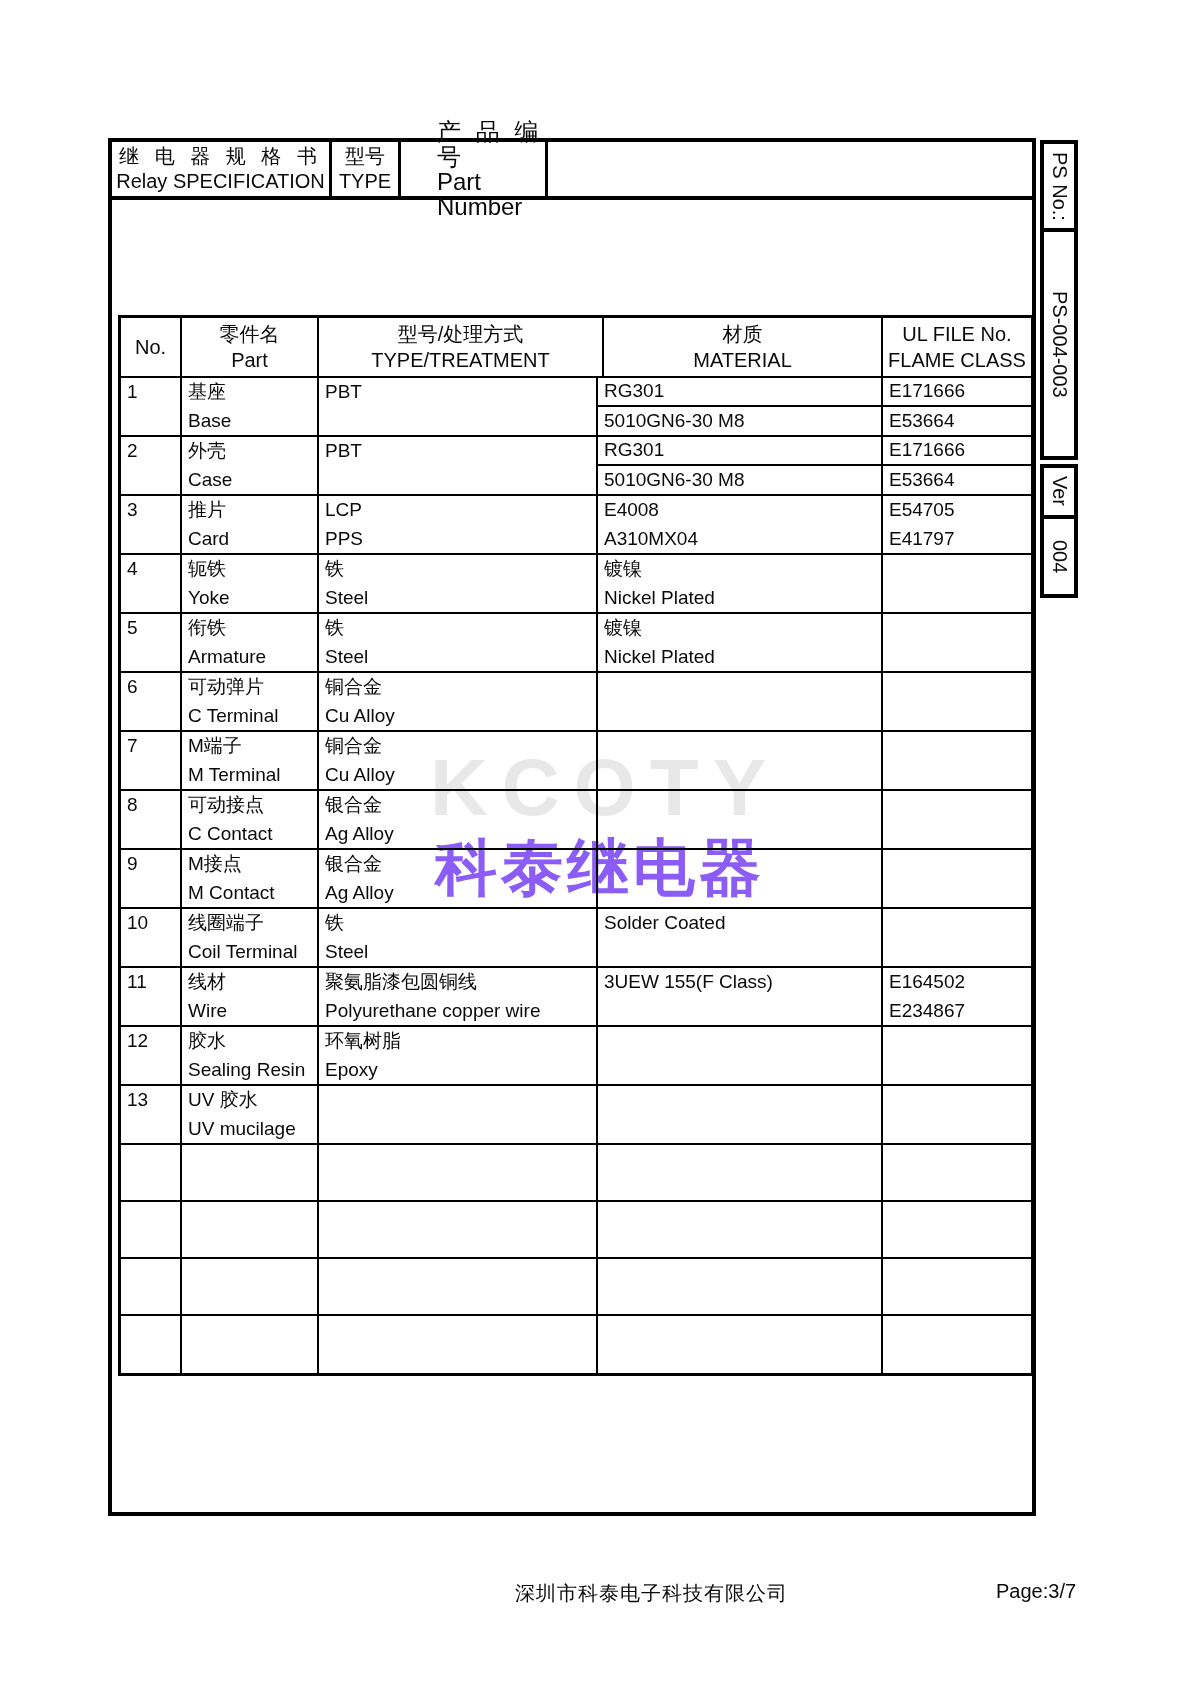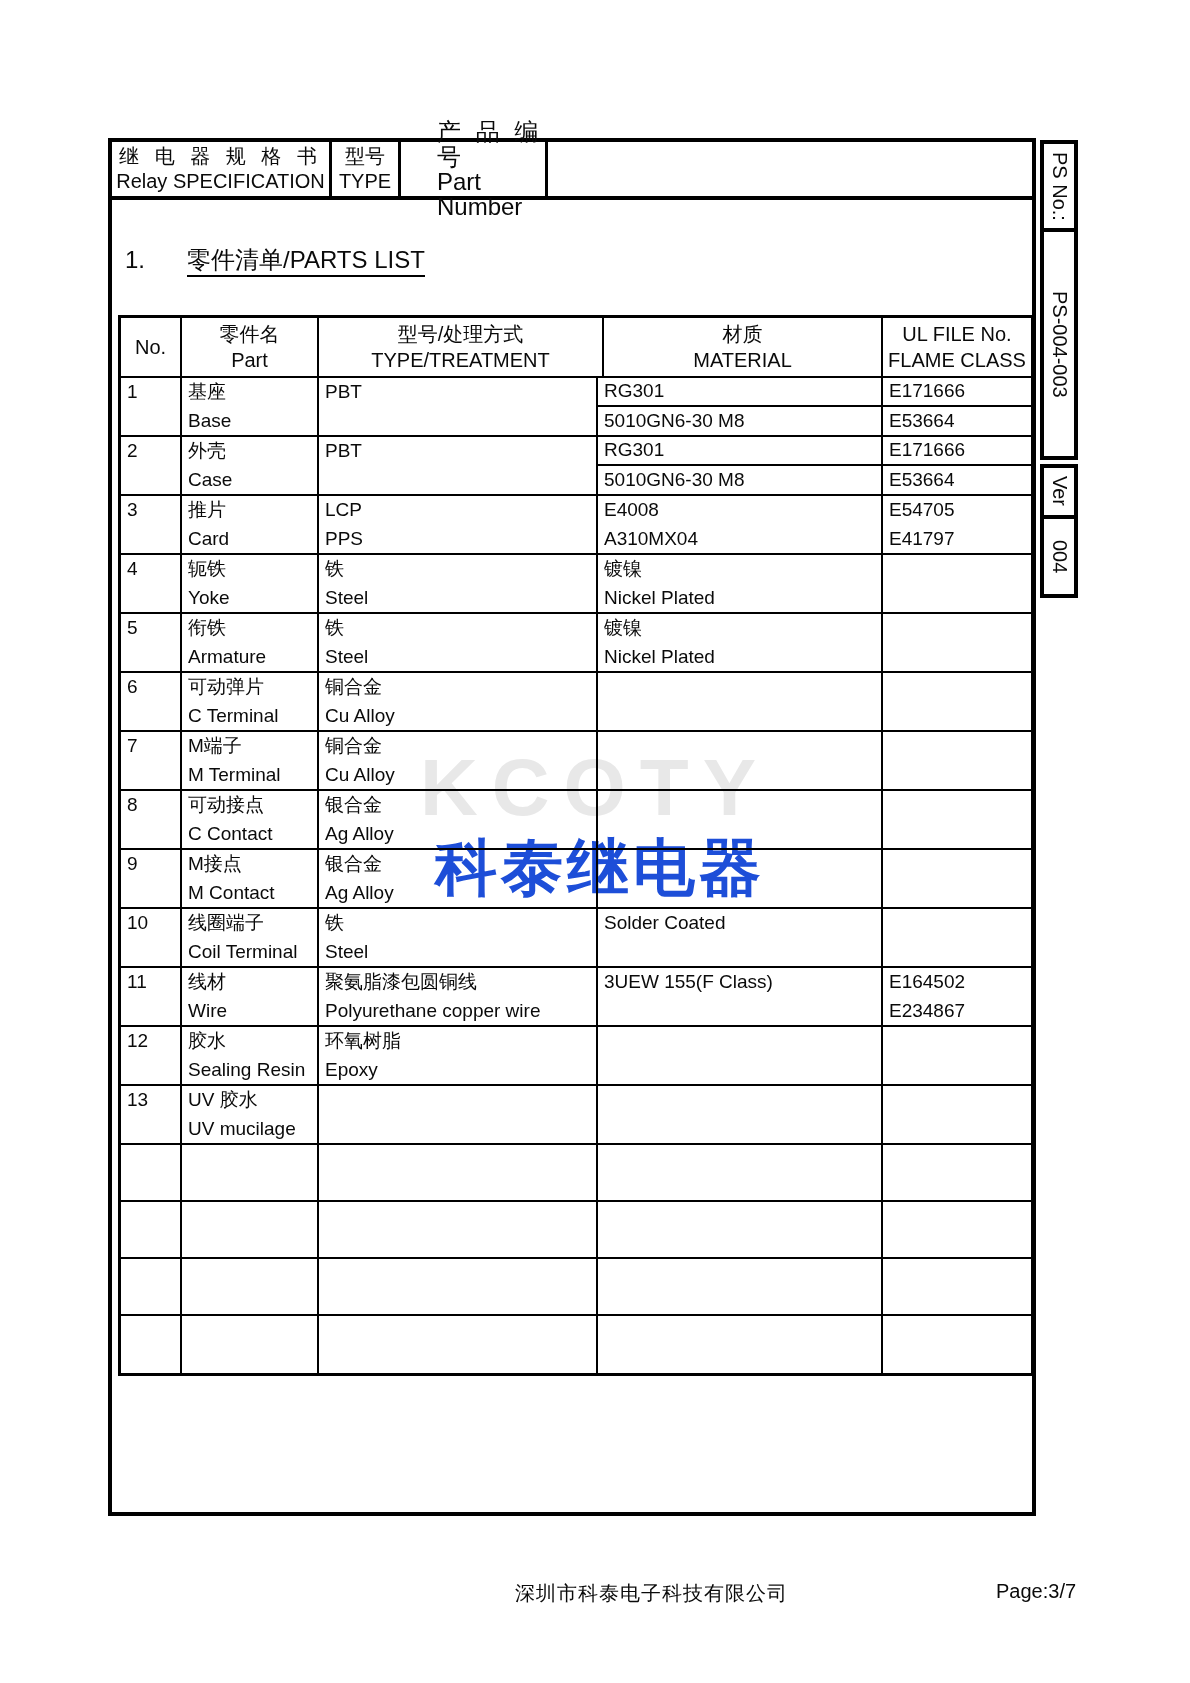--- a/index.html
+++ b/index.html
@@ -2,22 +2,22 @@
 <html><head>
 <meta charset="utf-8">
 <style>
   html,body{margin:0;padding:0;background:#fff;}
   *{box-sizing:border-box;}
   body{font-family:"Liberation Sans","DejaVu Sans",sans-serif;color:#0a0a0a;}
   .page{position:relative;width:1190px;height:1683px;background:#fff;overflow:hidden;}
 
   
   .outer-border{position:absolute;left:108px;top:138px;width:928px;height:1378px;border:4px solid #000;}
-  .wm1{position:absolute;left:420px;top:742px;width:360px;font-size:80px;font-weight:bold;letter-spacing:14px;color:#e8e8e8;text-align:left;white-space:nowrap;}
-  .wm2{position:absolute;left:420px;top:826px;width:360px;font-size:62px;font-weight:bold;letter-spacing:4px;color:#1d4ed8;text-align:center;white-space:nowrap;}
+  .wm1{position:absolute;left:420px;top:742px;width:360px;font-size:80px;font-weight:bold;letter-spacing:14px;color:#e8e8e8;text-align:right;white-space:nowrap;}
+  .wm2{position:absolute;left:420px;top:826px;width:360px;font-size:62px;font-weight:bold;letter-spacing:4px;color:#8b5cf6;text-align:center;white-space:nowrap;}
 
   
   .hdr{position:absolute;left:108px;top:138px;width:928px;height:62px;border:4px solid #000;display:flex;z-index:2;}
   .hdr .cell{border-right:3px solid #000;display:flex;flex-direction:column;justify-content:center;align-items:center;line-height:25px;}
   .hdr .c1{width:220px;font-size:20px;}
   .hdr .c1 .cn{letter-spacing:5px;}
   .hdr .c2{width:69px;font-size:20px;}
   .hdr .c3{width:336px;font-size:24px;justify-content:center;}
   .hdr .c4{width:147px;font-size:24px;padding-left:36px;}
   .hdr .c4 .cn{letter-spacing:4px;}
@@ -89,23 +89,20 @@
     </div>
   </div>
 
   <div class="strip">
     <div class="vbox vb1">PS No.:</div>
     <div class="vbox vb2">PS-004-003</div>
     <div class="vbox vb3">Ver</div>
     <div class="vbox vb4">004</div>
   </div>
 
-  <div class="section-title">
-    <span class="num">1.</span><span class="txt">零件清单/PARTS LIST</span>
-  </div>
 
   <div class="ptable">
     <div class="prow thead">
       <div class="cell col-no">
         <div>No.</div>
       </div>
       <div class="cell col-part">
         <div>零件名</div>
         <div>Part</div>
       </div>

